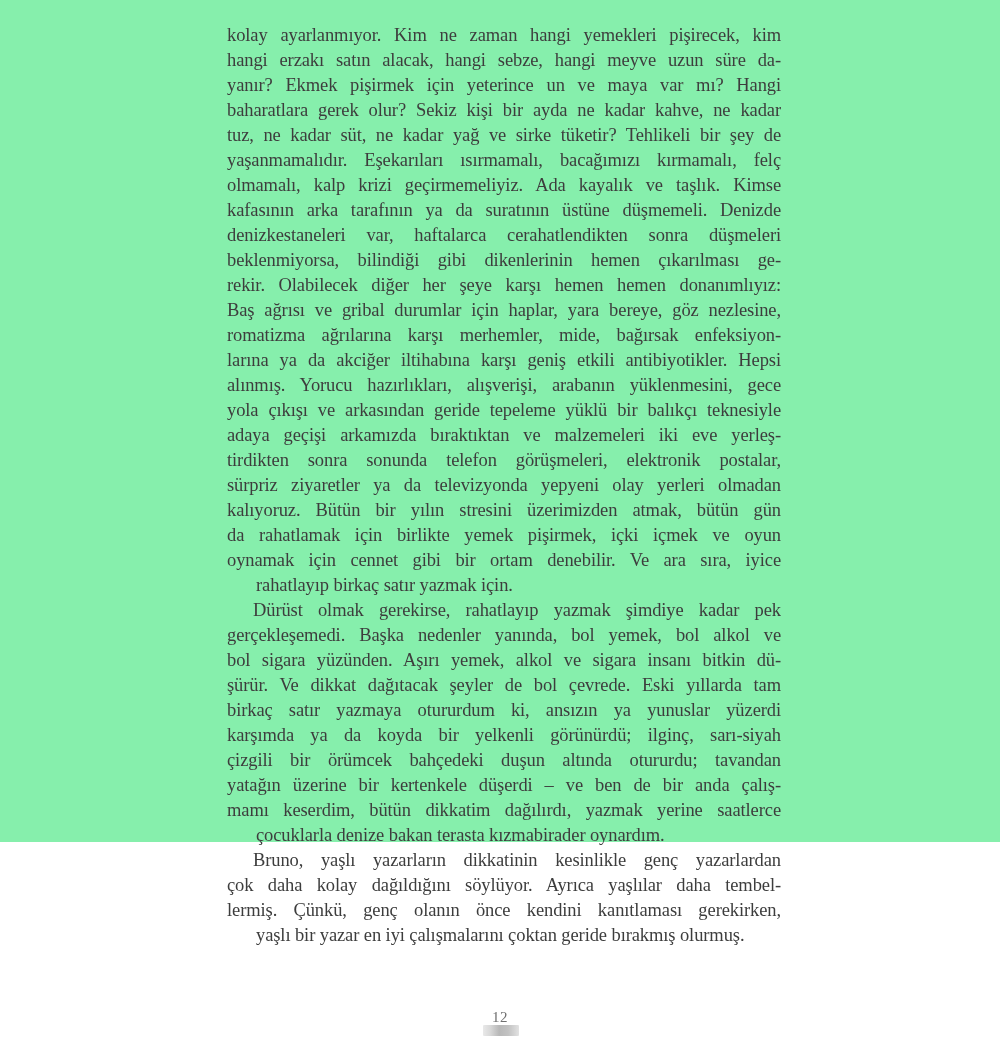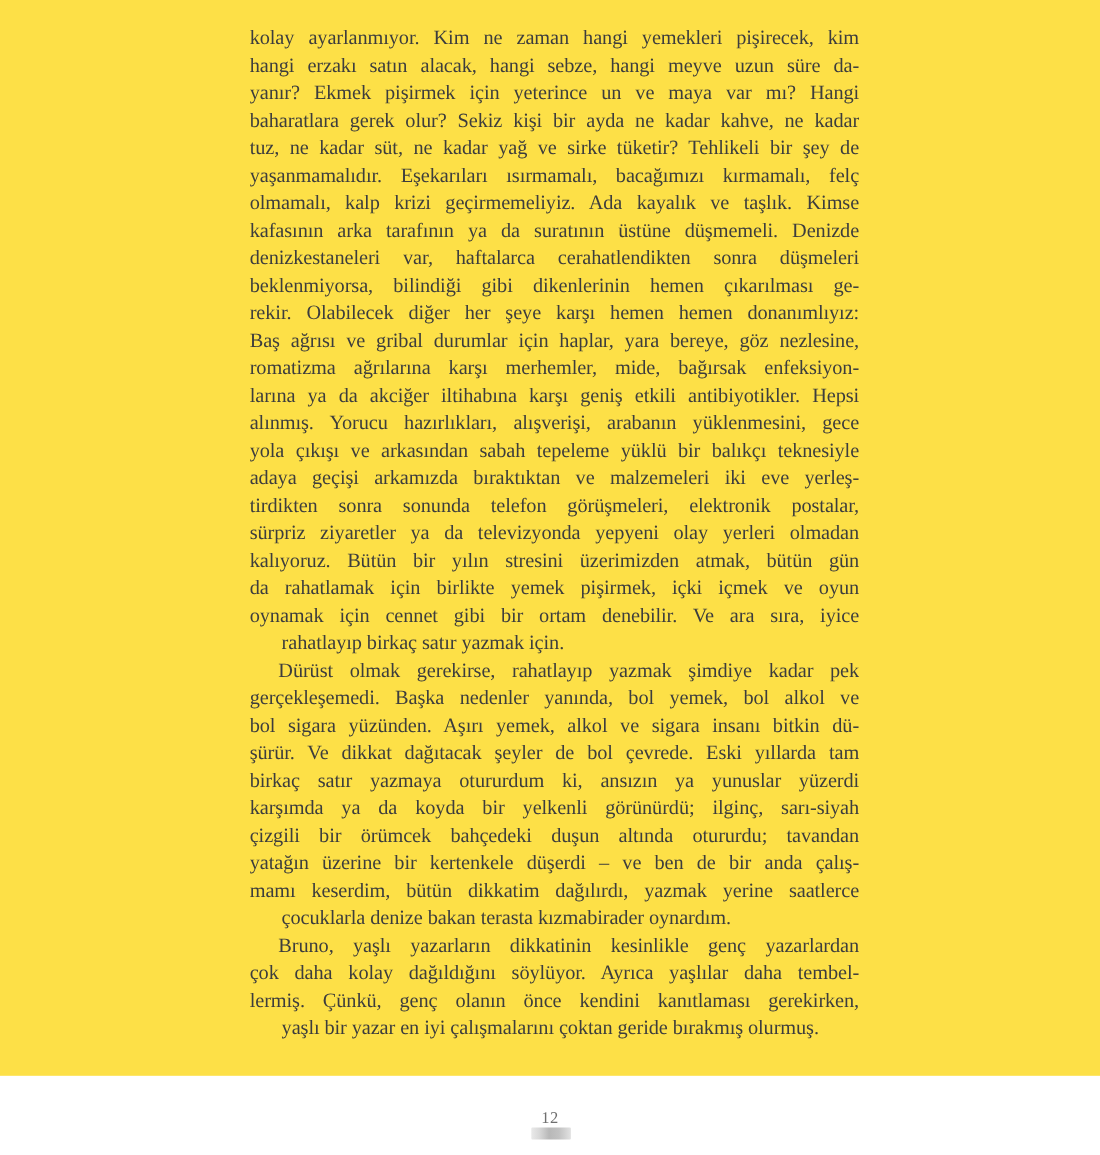--- a/index.html
+++ b/index.html
@@ -9,22 +9,22 @@
   body {
     width: 1000px;
     height: 1050px;
     background: #ffffff;
     overflow: hidden;
     font-family: "Liberation Serif", "DejaVu Serif", serif;
   }
   .book-page {
     position: relative;
     width: 1000px;
-    height: 978px;
-    background: #fde047;
+    height: 842px;
+    background: #86efac;
   }
   .text-block {
     position: absolute;
     left: 227px;
     top: 23px;
     width: 554px;
     color: #3d3d3d;
     font-size: 18.5px;
     letter-spacing: -0.1px;
   }
@@ -92,21 +92,21 @@
         <div class="line justify">yaşanmamalıdır. Eşekarıları ısırmamalı, bacağımızı kırmamalı, felç</div>
         <div class="line justify">olmamalı, kalp krizi geçirmemeliyiz. Ada kayalık ve taşlık. Kimse</div>
         <div class="line justify">kafasının arka tarafının ya da suratının üstüne düşmemeli. Denizde</div>
         <div class="line justify">denizkestaneleri var, haftalarca cerahatlendikten sonra düşmeleri</div>
         <div class="line justify">beklenmiyorsa, bilindiği gibi dikenlerinin hemen çıkarılması ge-</div>
         <div class="line justify">rekir. Olabilecek diğer her şeye karşı hemen hemen donanımlıyız:</div>
         <div class="line justify">Baş ağrısı ve gribal durumlar için haplar, yara bereye, göz nezlesine,</div>
         <div class="line justify">romatizma ağrılarına karşı merhemler, mide, bağırsak enfeksiyon-</div>
         <div class="line justify">larına ya da akciğer iltihabına karşı geniş etkili antibiyotikler. Hepsi</div>
         <div class="line justify">alınmış. Yorucu hazırlıkları, alışverişi, arabanın yüklenmesini, gece</div>
-        <div class="line justify">yola çıkışı ve arkasından sabah tepeleme yüklü bir balıkçı teknesiyle</div>
+        <div class="line justify">yola çıkışı ve arkasından geride tepeleme yüklü bir balıkçı teknesiyle</div>
         <div class="line justify">adaya geçişi arkamızda bıraktıktan ve malzemeleri iki eve yerleş-</div>
         <div class="line justify">tirdikten sonra sonunda telefon görüşmeleri, elektronik postalar,</div>
         <div class="line justify">sürpriz ziyaretler ya da televizyonda yepyeni olay yerleri olmadan</div>
         <div class="line justify">kalıyoruz. Bütün bir yılın stresini üzerimizden atmak, bütün gün</div>
         <div class="line justify">da rahatlamak için birlikte yemek pişirmek, içki içmek ve oyun</div>
         <div class="line justify">oynamak için cennet gibi bir ortam denebilir. Ve ara sıra, iyice</div>
         <div class="line plain">rahatlayıp birkaç satır yazmak için.</div>
       </div>
       <div class="paragraph">
         <div class="line justify indent">Dürüst olmak gerekirse, rahatlayıp yazmak şimdiye kadar pek</div>

